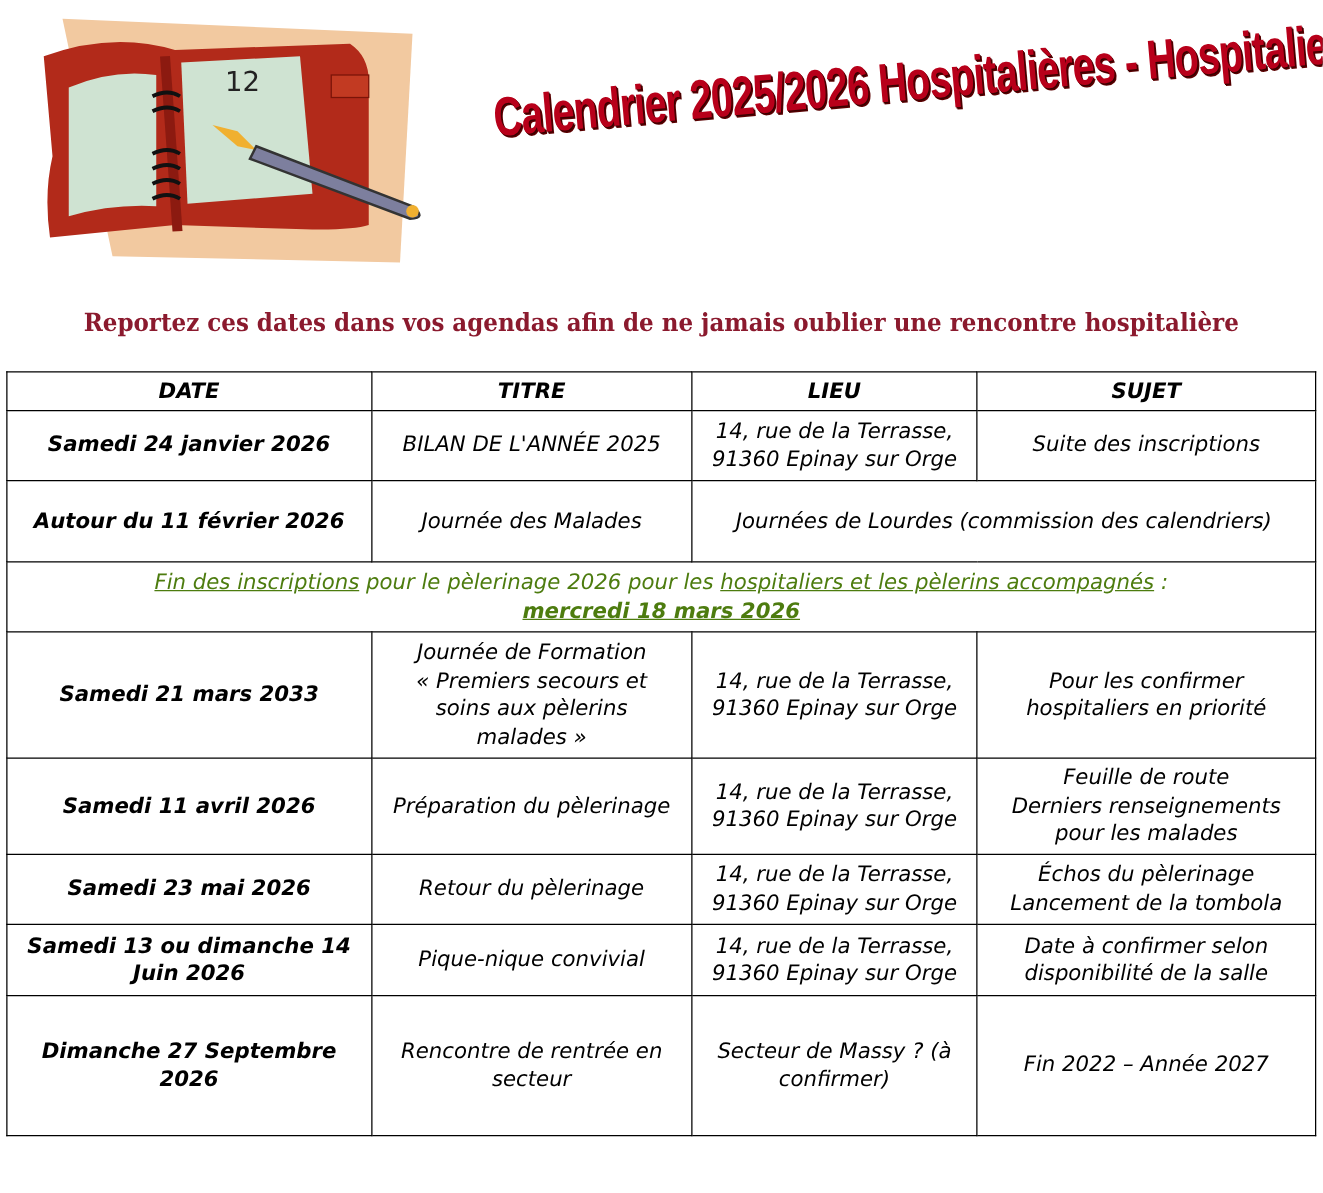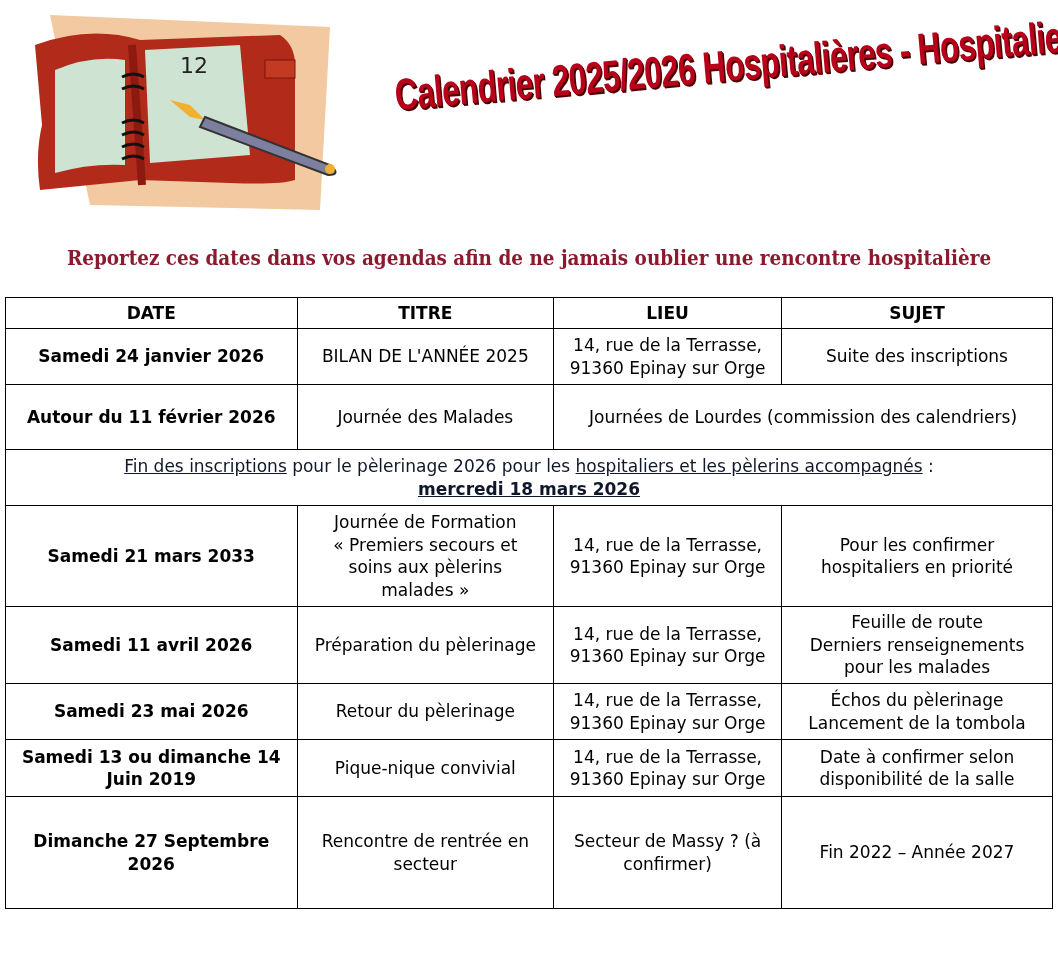--- a/index.html
+++ b/index.html
@@ -3,27 +3,27 @@
 <meta charset="utf-8">
 <style>
   html, body { margin:0; padding:0; background:#ffffff; }
   body { width:1058px; height:954px; position:relative; overflow:hidden; font-family:"DejaVu Sans", sans-serif; color:#000; }
   .clipart { position:absolute; left:30px; top:5px; width:310px; height:210px; }
   .title-wrap { position:absolute; left:395px; top:40px; width:600px; height:130px; }
   .title { position:absolute; left:0; top:30px; font-family:"Liberation Sans", sans-serif; font-weight:bold; font-size:44px; color:#b8001a; letter-spacing:-1px;
            transform: rotate(-5deg) scaleX(0.72); transform-origin:left center; white-space:nowrap;
            text-shadow:1px 1px 0 #3a0000, 2px 2px 0 #5a0000; }
   .subtitle { position:absolute; left:0; width:1058px; top:246px; text-align:center; font-family:"DejaVu Serif", serif; font-weight:bold; font-size:20px; color:#8b1a2e; transform:scaleX(0.92); }
-  table.cal { position:absolute; left:5px; top:297px; width:1048px; border-collapse:collapse; table-layout:fixed; }
+  table.cal { position:absolute; left:5px; top:297px; width:1048px; border-collapse:collapse; table-layout:fixed;font-style:italic; }
   table.cal td, table.cal th { border:1px solid #000; text-align:center; vertical-align:middle; font-size:17px; line-height:22.5px; padding:0 4px; }
   table.cal th { font-weight:bold; height:30px; }
   .c1 { width:284px; } .c2 { width:250px; } .c3 { width:222px; } .c4 { width:264px; }
   td.date { font-weight:bold; }
   td.top { vertical-align:top; padding-top:6px; }
-  .banner { color:#0f172a;margin-top:40px; }
+  .banner { color:#4d7c0f;margin-top:40px; }
   .u { text-decoration:underline; }
   .banner-bold { font-weight:bold; color:#c00000; }
 </style>
 </head>
 <body>
 
 <div class="clipart">
   <svg width="310" height="210" viewBox="0 0 310 210">
     <polygon points="20,10 300,22 290,205 60,200" fill="#f2c9a0"></polygon>
     <path d="M5,40 Q60,20 110,35 L250,30 Q265,40 265,60 L265,175 Q250,180 200,178 L110,175 L10,185 Q5,150 12,120 Z" fill="#b22a1a"></path>
@@ -108,21 +108,21 @@
 
 
   <tr style="height:56px">
     <td class="date">Samedi 23 mai 2026</td>
     <td>Retour du pèlerinage</td>
     <td><span>14, rue de la Terrasse,</span><br><span>91360 Epinay sur Orge</span></td>
     <td><span>Échos du pèlerinage</span><br><span>Lancement de la tombola</span></td>
   </tr>
 
   <tr style="height:57px">
-    <td class="date"><span>Samedi 13 ou dimanche 14</span><br><span>Juin 2019</span></td>
+    <td class="date"><span>Samedi 13 ou dimanche 14</span><br><span>Juin 2026</span></td>
     <td>Pique-nique convivial</td>
     <td><span>14, rue de la Terrasse,</span><br><span>91360 Epinay sur Orge</span></td>
     <td><span>Date à confirmer selon</span><br><span>disponibilité de la salle</span></td>
   </tr>
 
   <tr style="height:112px">
     <td class="date"><span>Dimanche 27 Septembre</span><br><span>2026</span></td>
     <td><span>Rencontre de rentrée en</span><br><span>secteur</span></td>
     <td><span>Secteur de Massy ? (à</span><br><span>confirmer)</span></td>
     <td>Fin 2022 – Année 2027</td>

